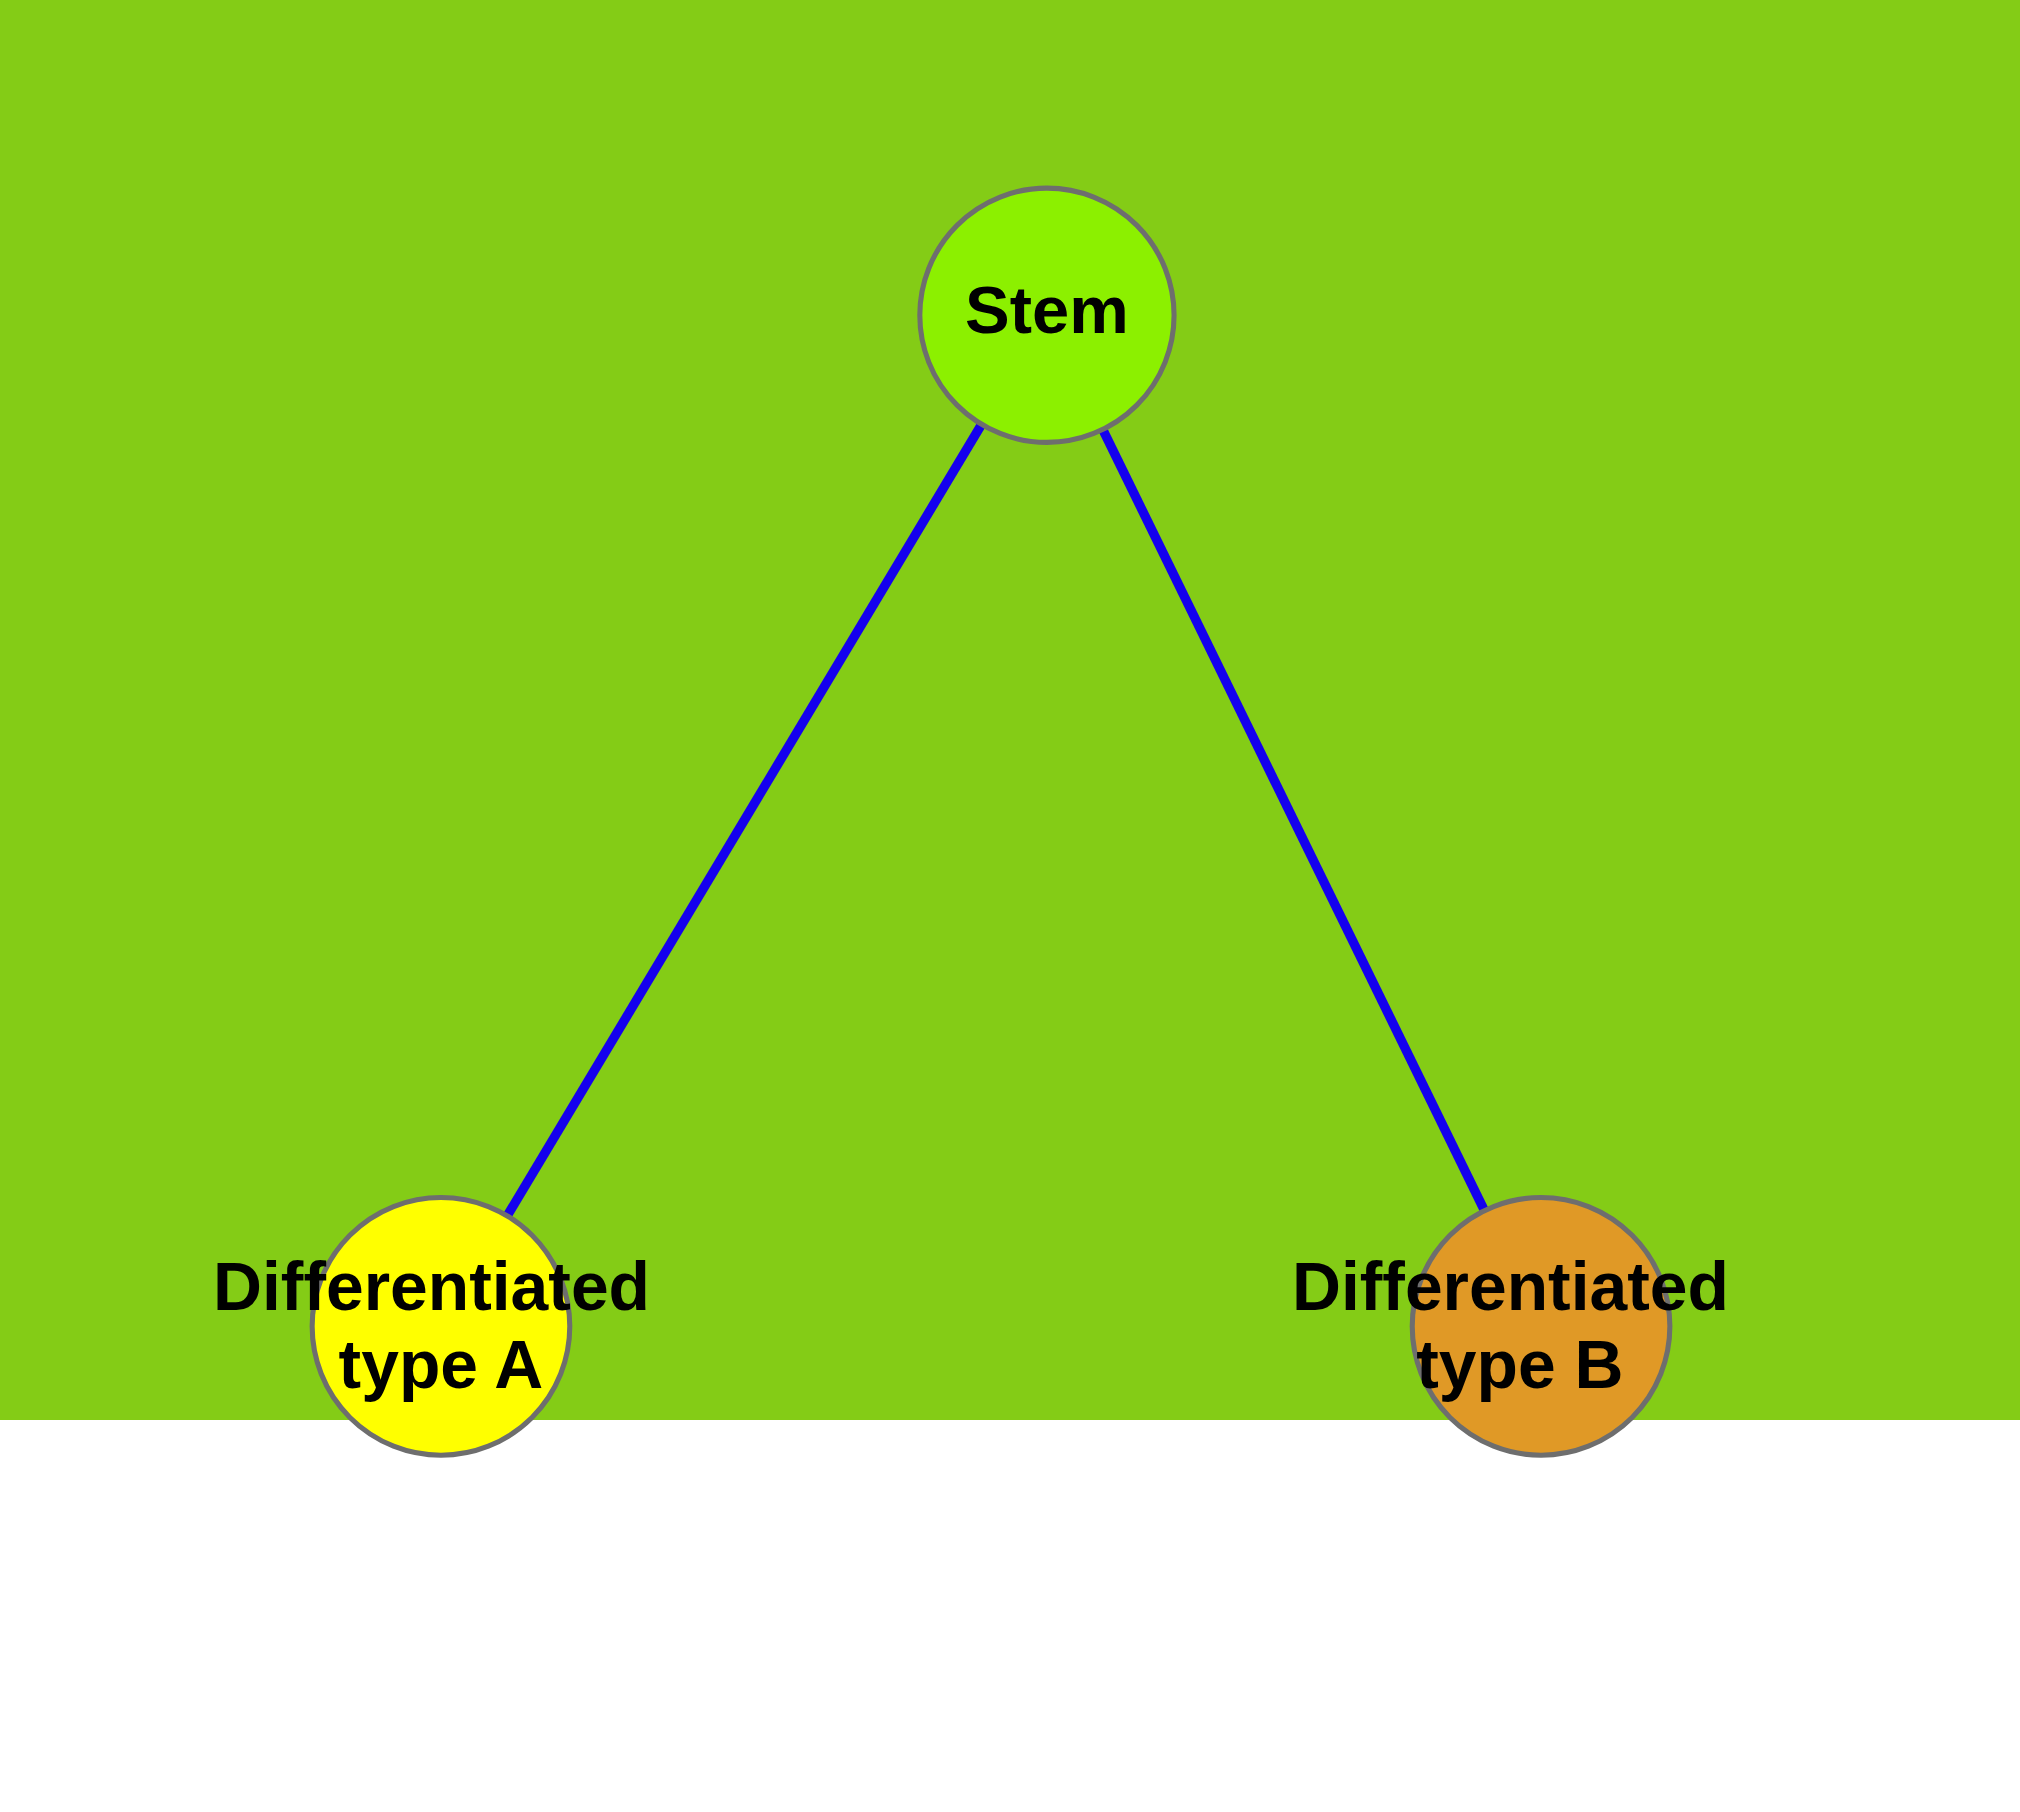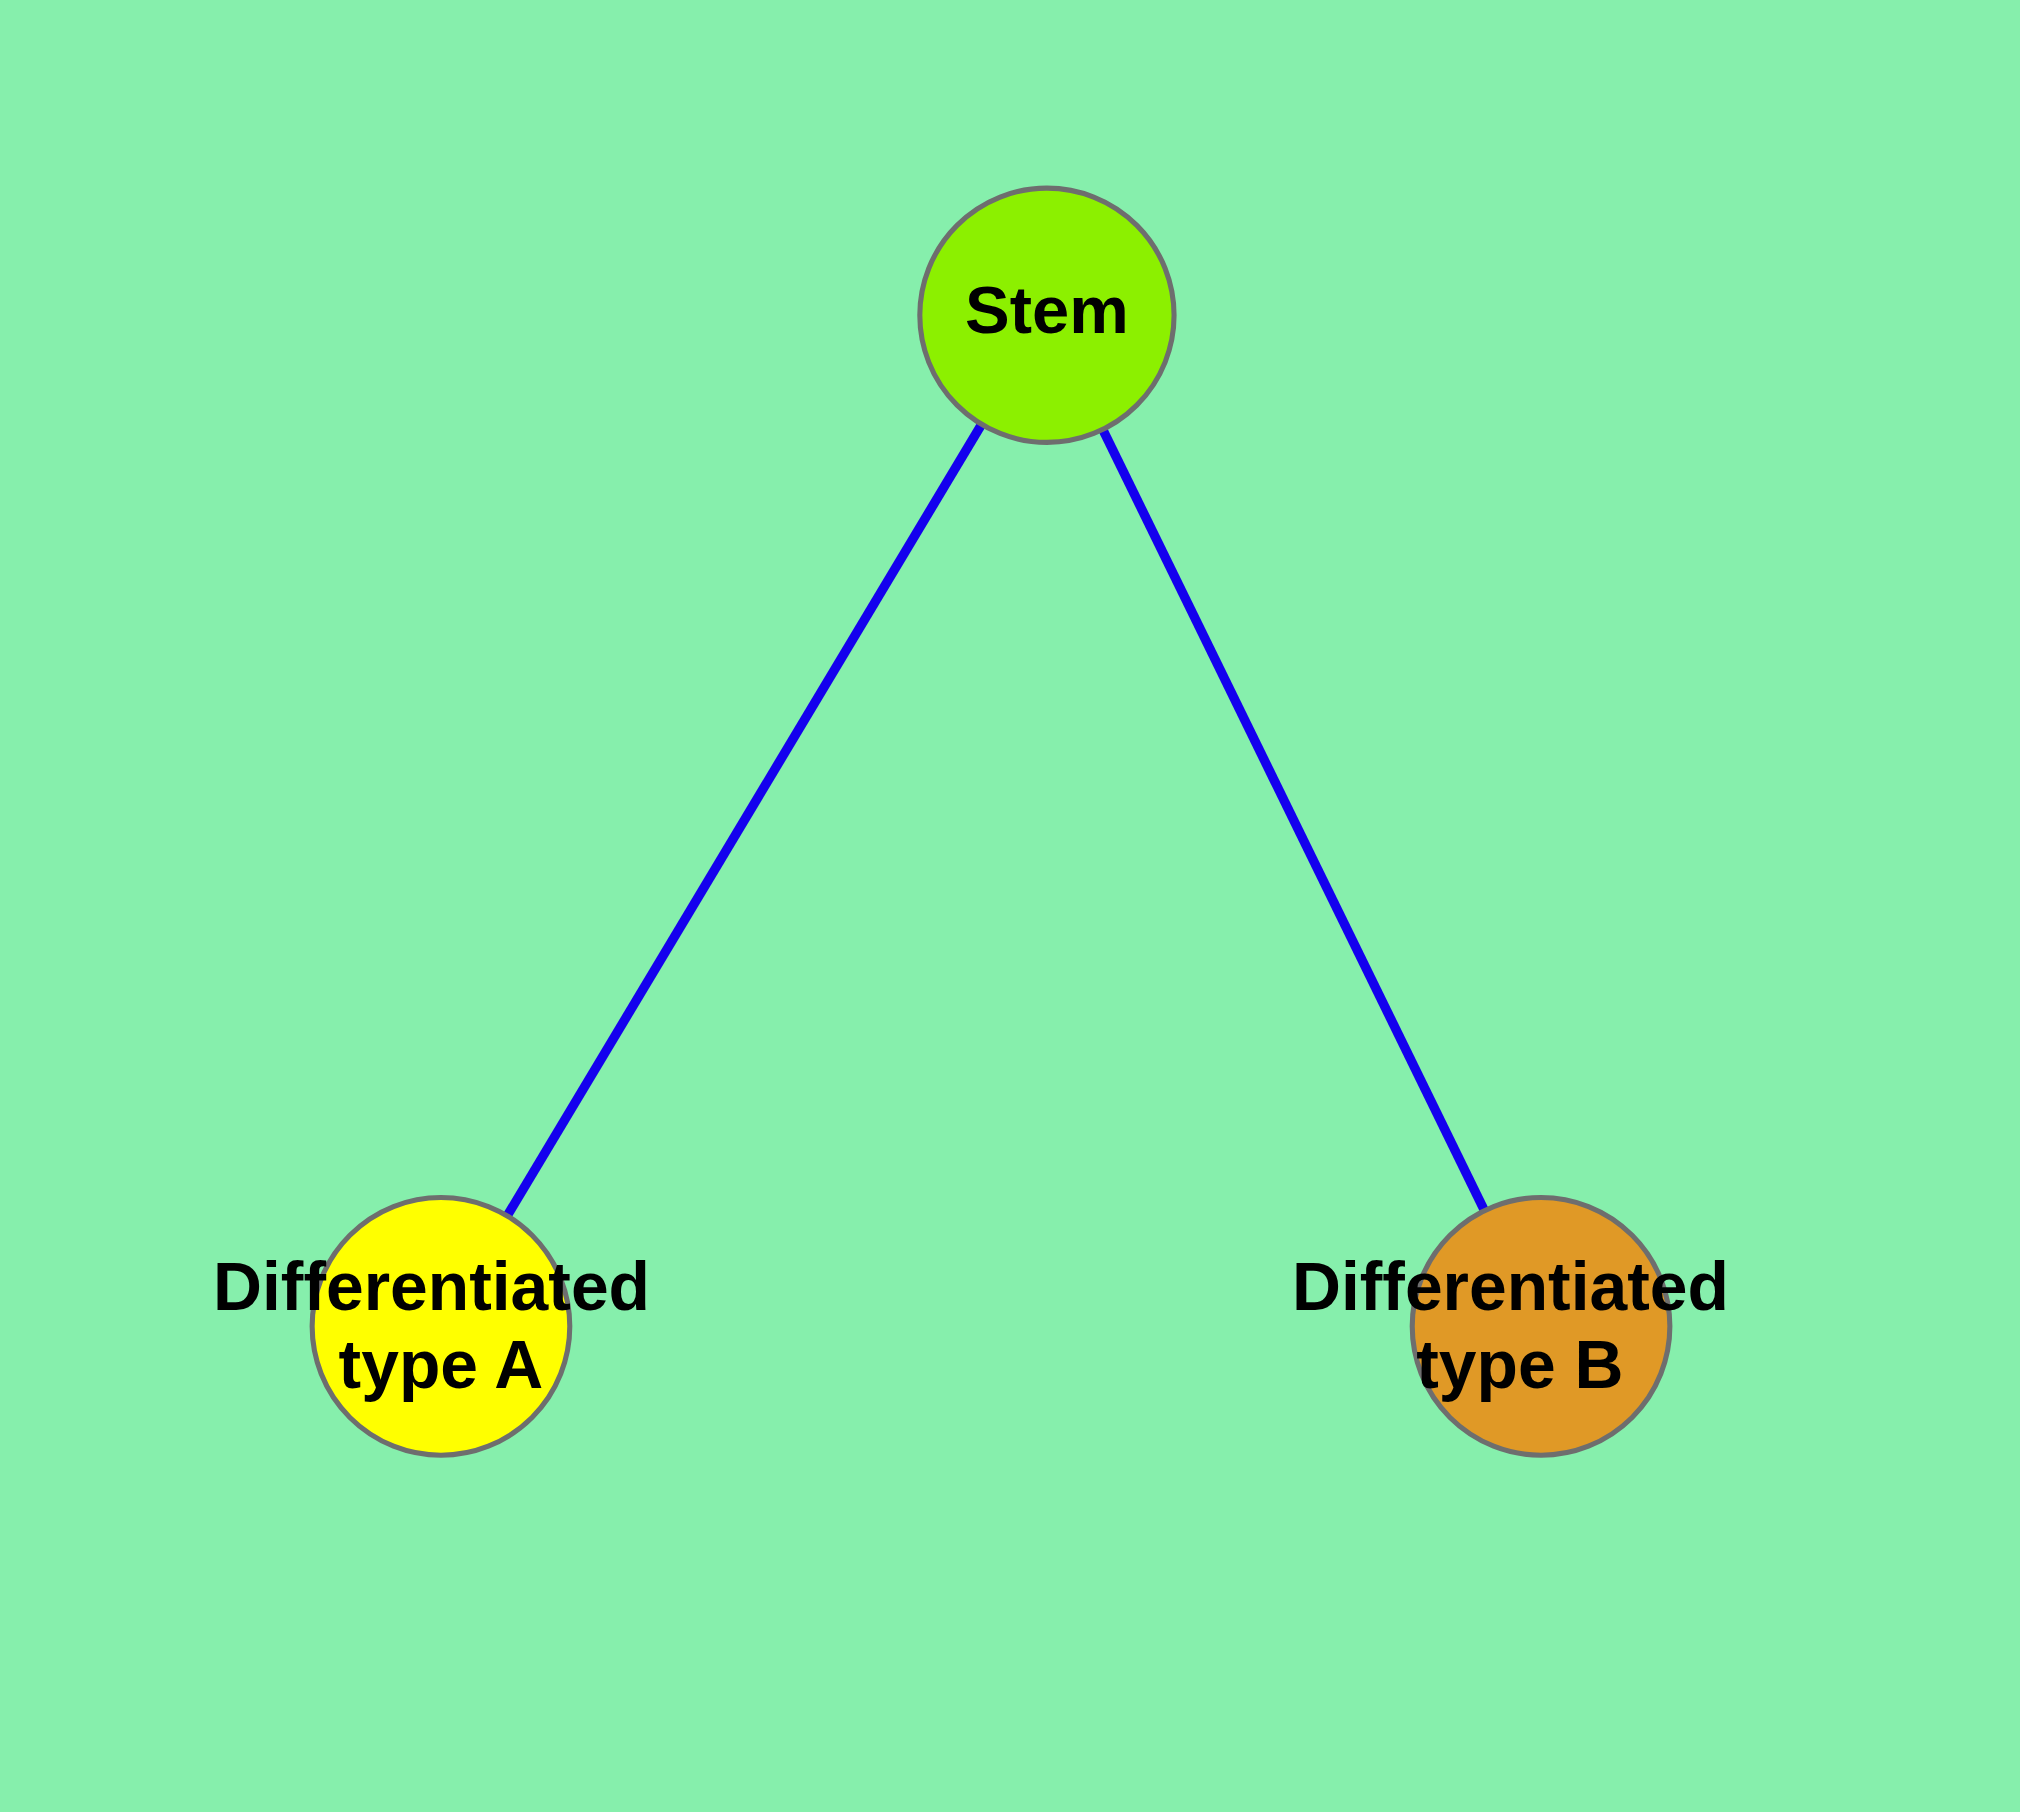--- a/index.html
+++ b/index.html
@@ -9,22 +9,22 @@
   }
   body {
     width: 2021px;
     height: 1812px;
     overflow: hidden;
     font-family: "Liberation Sans", sans-serif;
   }
   #graph-canvas {
     position: relative;
     width: 2021px;
-    height: 1812px;
-    background: #86efac;
+    height: 1420px;
+    background: #84cc16;
   }
   #graph-svg {
     position: absolute;
     top: 0;
     left: 0;
     width: 2021px;
     height: 1812px;
     display: block;
   }
   .node-circle {

